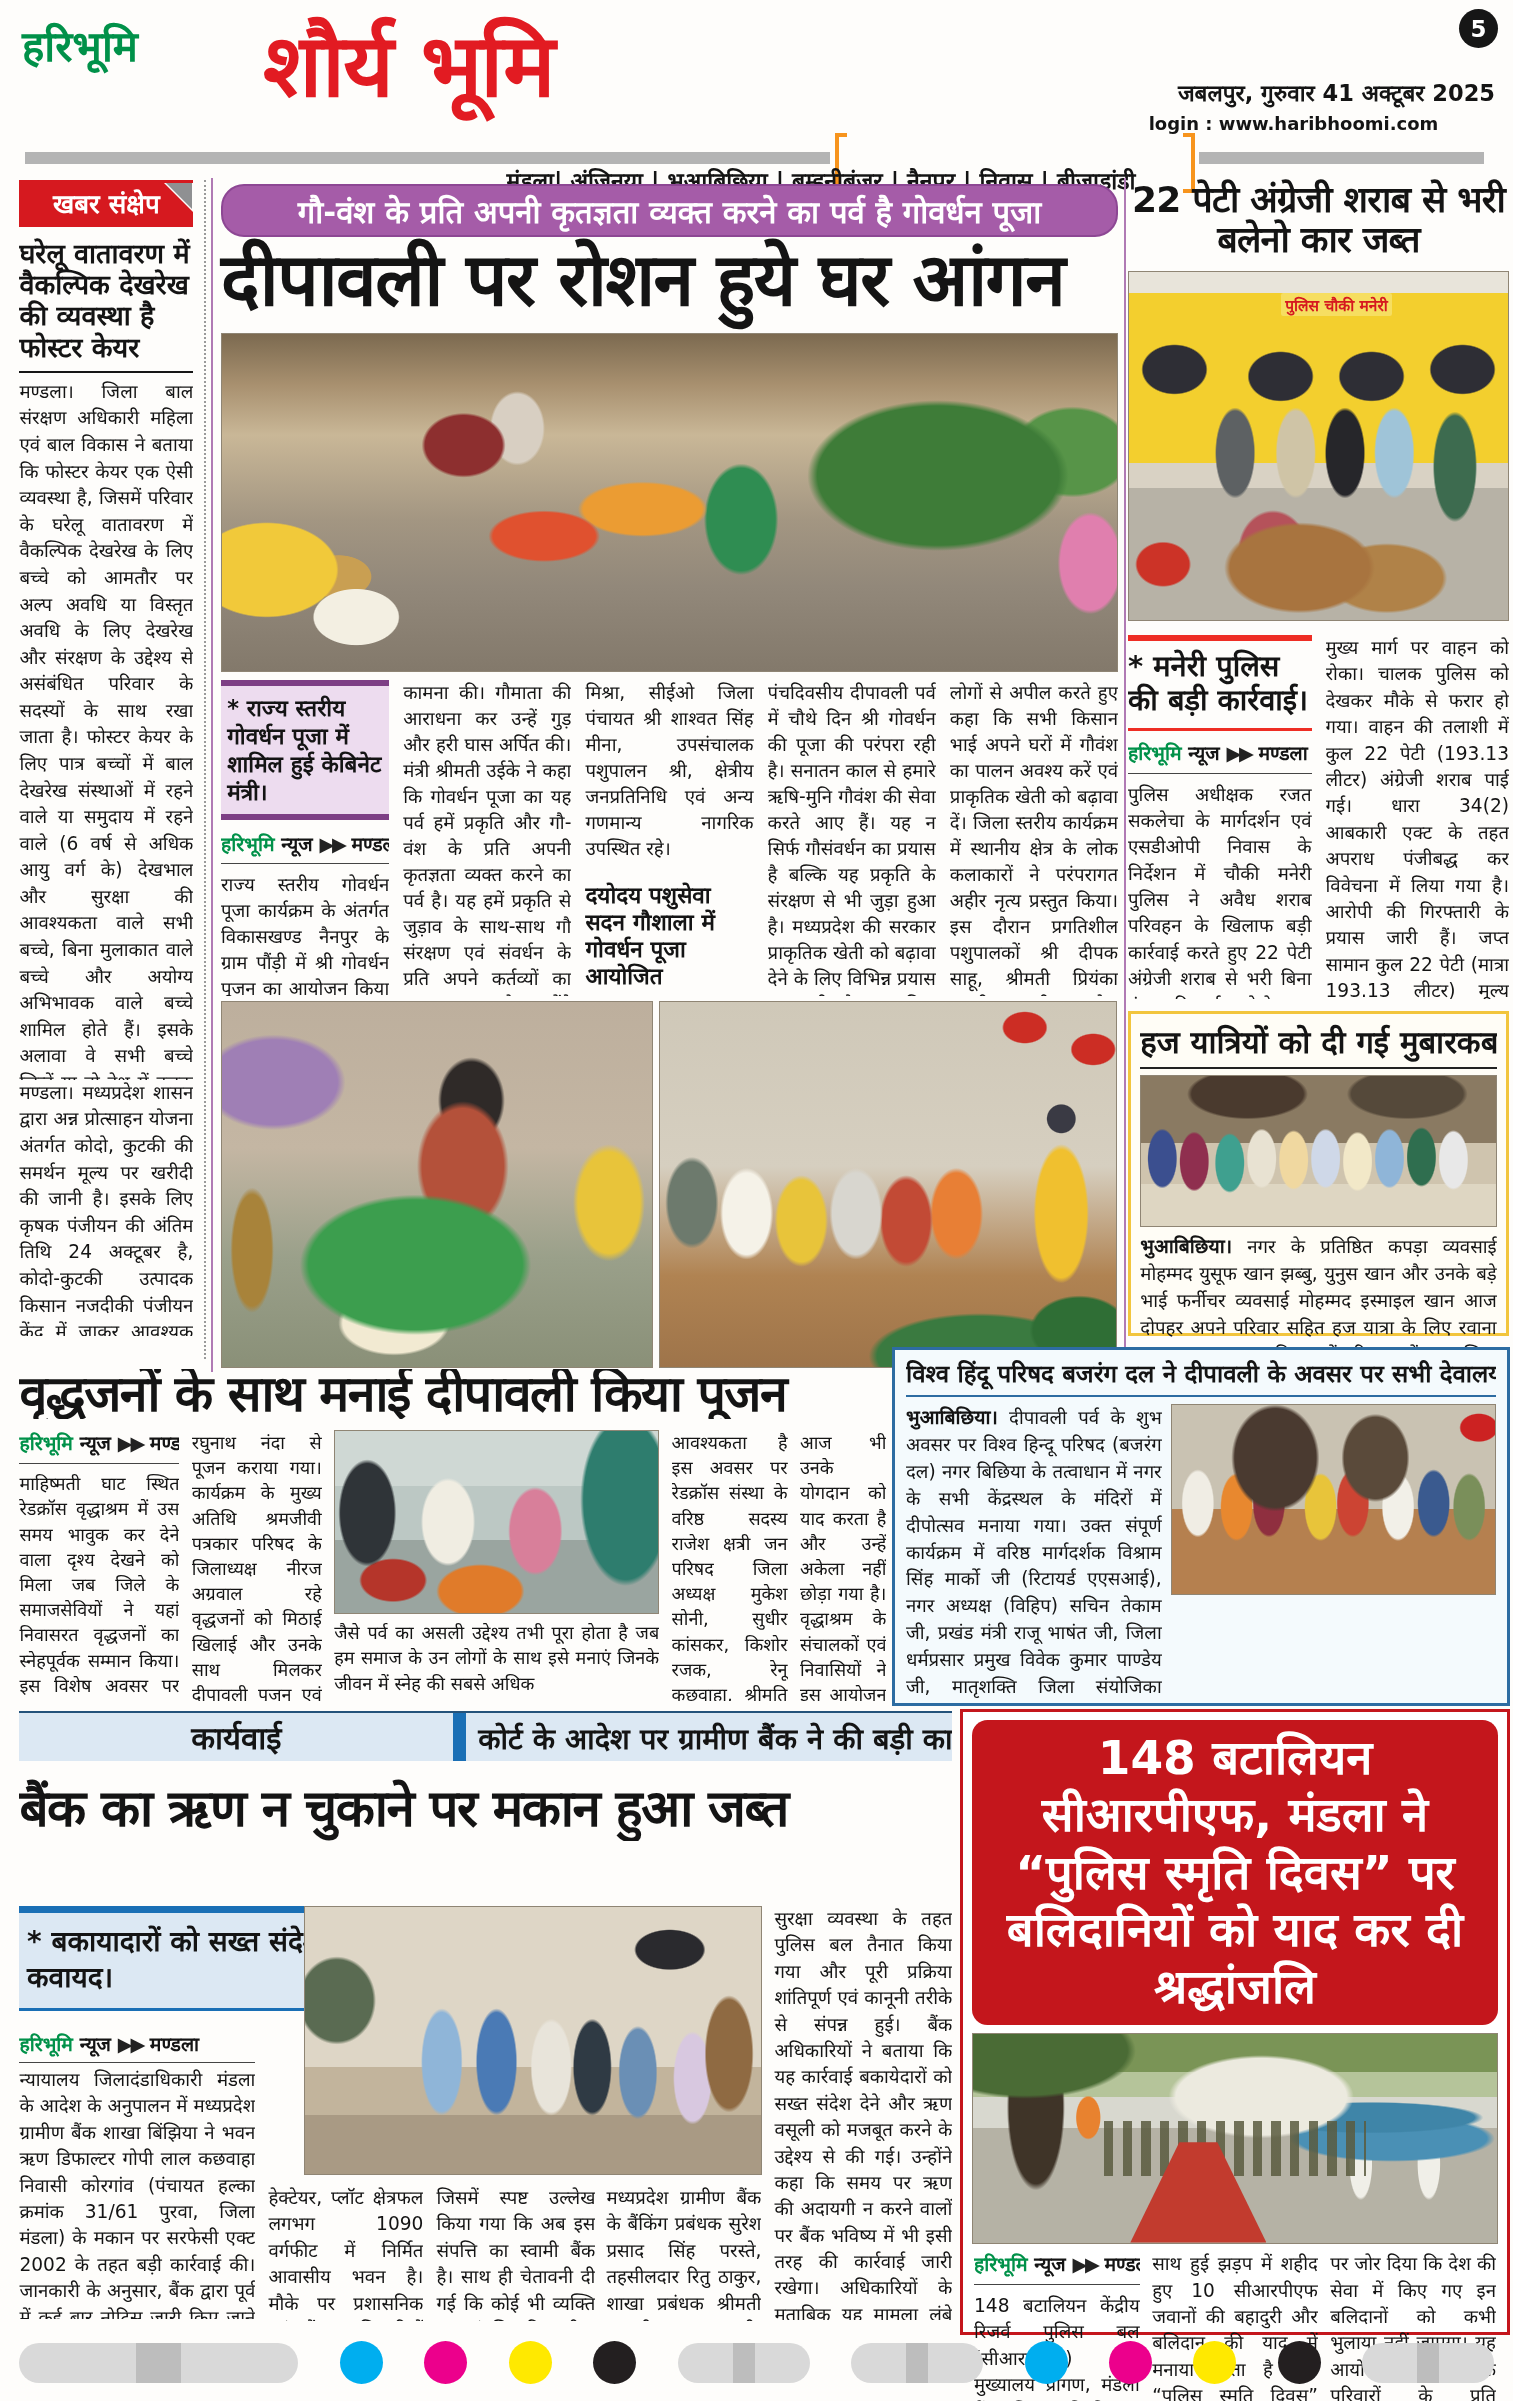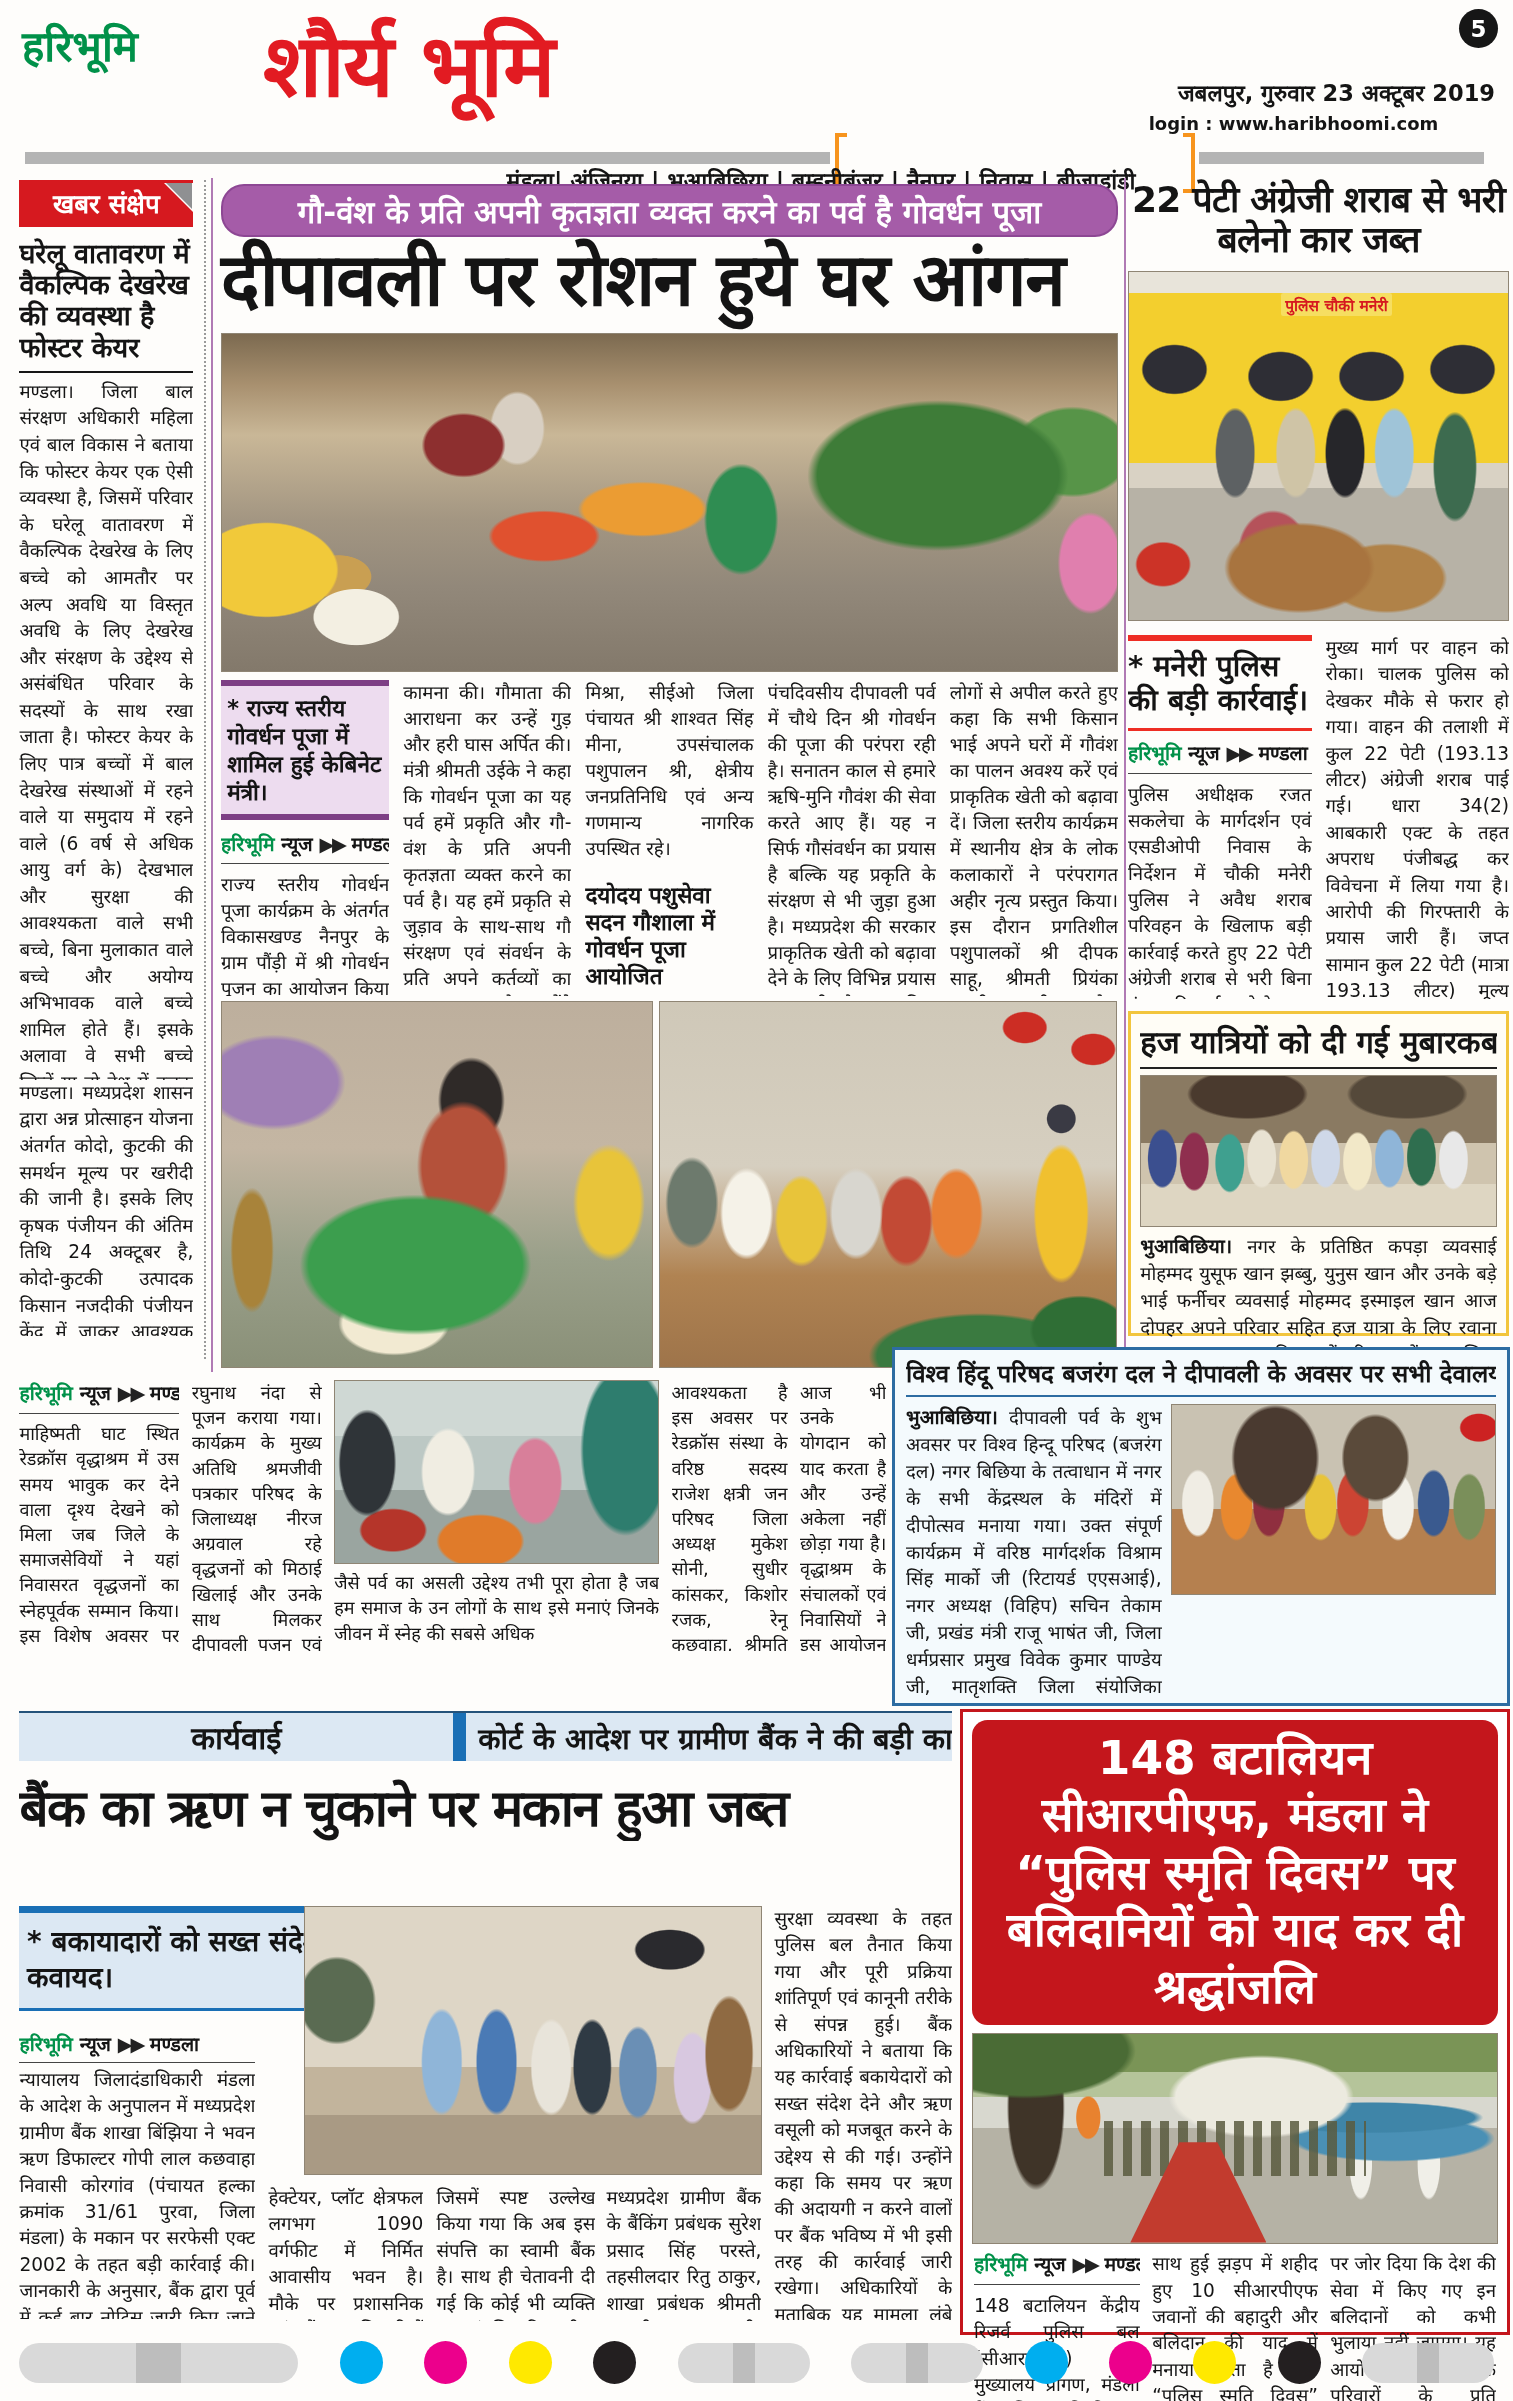--- a/index.html
+++ b/index.html
@@ -232,21 +232,21 @@
   .dot-c { background:#00aeef; } .dot-m { background:#ec008c; } .dot-y { background:#ffe900; } .dot-k { background:#231f20; }
 </style>
 </head>
 <body>
 
 <div id="page">
 
   <div id="logo" class="abs">हरिभूमि</div>
   <div id="main-title" class="abs">शौर्य भूमि</div>
   <div id="page-badge" class="abs">5</div>
-  <div id="date-line" class="abs">जबलपुर, गुरुवार 23 अक्टूबर 2019</div>
+  <div id="date-line" class="abs">जबलपुर, गुरुवार 41 अक्टूबर 2025</div>
   <div id="login-line" class="abs">login : www.haribhoomi.com</div>
   <div id="gray-bar-left" class="abs gray-bar"></div>
   <div id="gray-bar-right" class="abs gray-bar"></div>
   <div id="bracket-left" class="abs bracket"></div>
   <div id="bracket-right" class="abs bracket"></div>
   <div id="locations" class="abs">मंडला| अंजिनया | भुआबिछिया | बम्हनीबंजर | नैनपुर | निवास | बीजाडांडी</div>
 
   <div id="sidebar" class="abs">
     <div id="brief-header">
       <span>खबर संक्षेप</span>
@@ -319,20 +319,21 @@
   <div id="haj" class="abs">
     <div id="haj-headline">हज यात्रियों को दी गई मुबारकबाद</div>
     <div id="haj-photo"></div>
     <div id="haj-body">
       <b>भुआबिछिया।</b>
       <span>नगर के प्रतिष्ठित कपड़ा व्यवसाई मोहम्मद युसूफ खान झब्बु, युनुस खान और उनके बड़े भाई फर्नीचर व्यवसाई मोहम्मद इस्माइल खान आज दोपहर अपने परिवार सहित हज यात्रा के लिए रवाना हुए शुभ अवसर पर मित्र जनों परिवारजनों, सामाजिक भाईयों ने सुरक्षित और सरल हज यात्रा के लिए मुबारकबाद दी और कामना की आप सभी की यात्रा अल्लाह की रहमत आपका मार्गदर्शन करें आपके हज को स्वीकार करें, ईमान को मजबूत करें और खुशी खुशी घर लौटे।</span>
     </div>
   </div>
 
   <div id="elders" class="abs">
+    <div id="elders-headline">वृद्धजनों के साथ मनाई दीपावली किया पूजन</div>
     <div id="elders-content">
       <div id="e-col1" class="ecol">
         <div class="byline">
           <span class="brand">हरिभूमि</span>
           <span>न्यूज</span>
           <span class="arrows">▶▶</span>
           <span>मण्डला</span>
         </div>
         <p>माहिष्मती घाट स्थित रेडक्रॉस वृद्धाश्रम में उस समय भावुक कर देने वाला दृश्य देखने को मिला जब जिले के समाजसेवियों ने यहां निवासरत वृद्धजनों का स्नेहपूर्वक सम्मान किया। इस विशेष अवसर पर सामग्री देकर वृद्धजनों को सम्मानित किया तथा मिठाई फल व पुष्प प्रदान कर दीपावली की हार्दिक शुभकामनाएं दीं इस अवसर पर वृद्धाआश्रम में माता लक्ष्मी का पूजन आरती कर प्रसादी वितरण की गई। वृद्धा आश्रम के वरिष्ठ सदस्य</p>
       </div>

